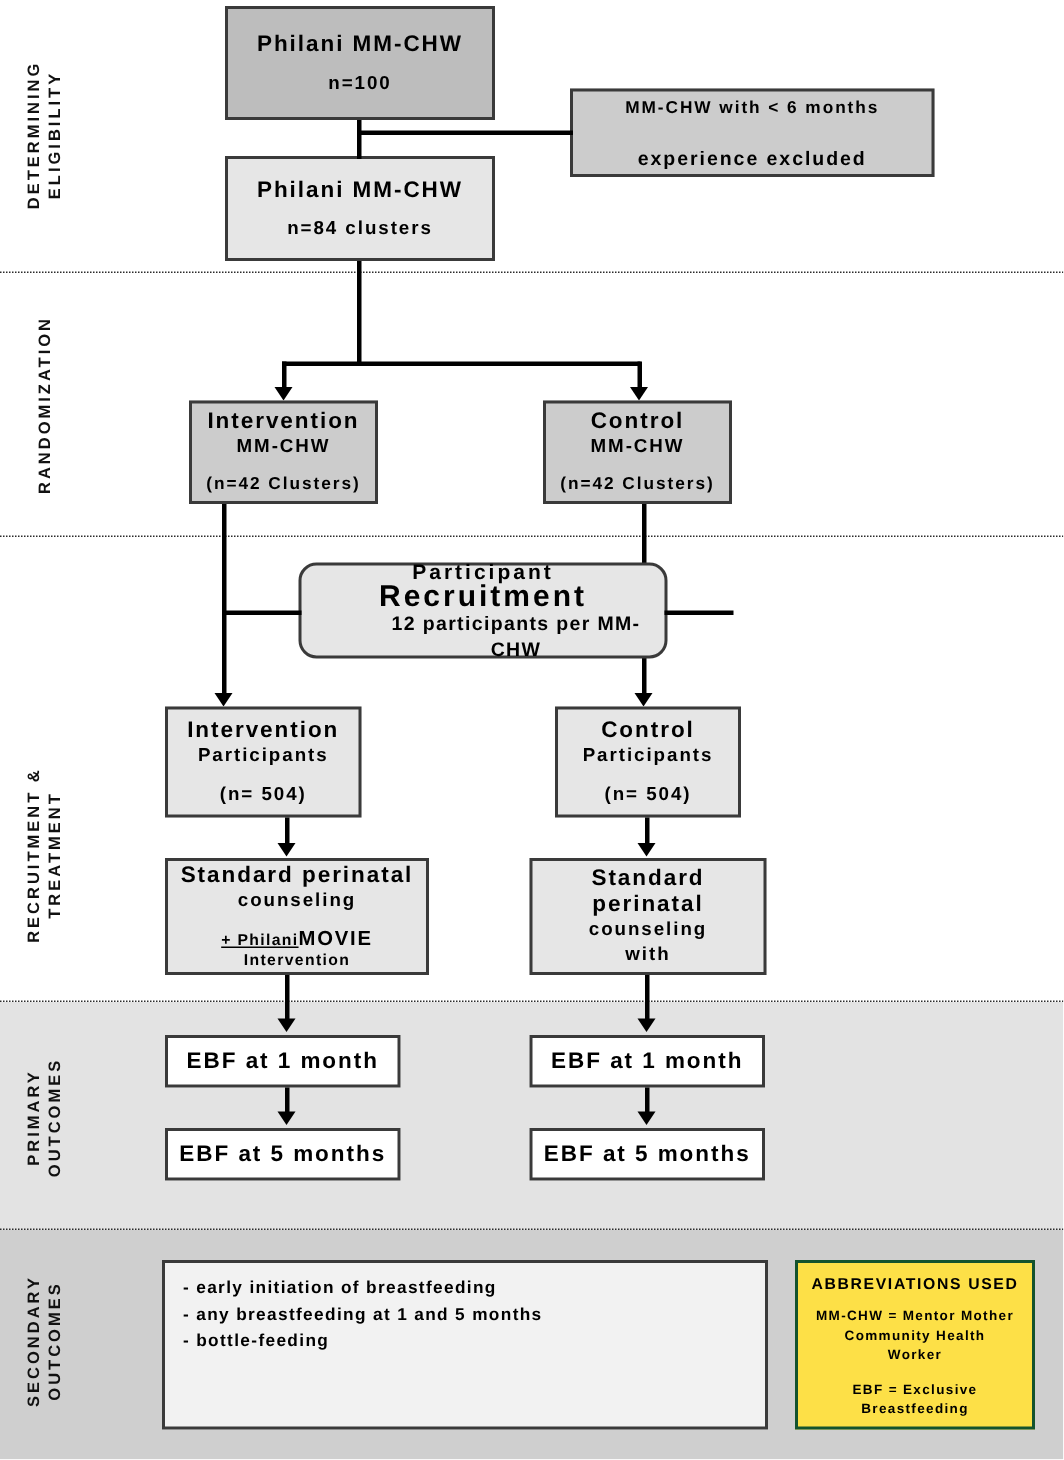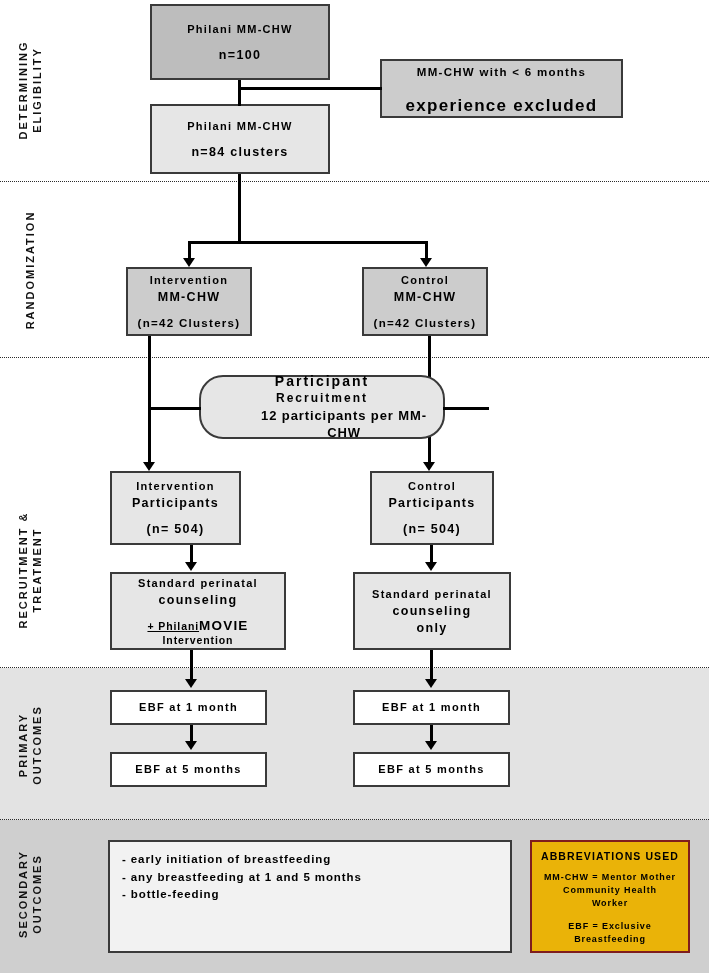--- a/index.html
+++ b/index.html
@@ -60,30 +60,30 @@
     box-sizing: border-box;
     border: 2px solid #3a3a3a;
     display: flex;
     flex-direction: column;
     align-items: center;
     justify-content: center;
     text-align: center;
     color: #000000;
     letter-spacing: 1.3px;
   }
-  .box .l1 { font-size: 11px; font-weight: bold; line-height: 17px; }
+  .box .l1 { font-size: 15px; font-weight: bold; line-height: 17px; }
   .box .l2 { font-size: 12.5px; font-weight: bold; line-height: 17px; }
   .box .l3 { font-size: 12.5px; font-weight: bold; line-height: 17px; }
   .gap-sm { height: 9px; }
 
   .fill-dark   { background: #bdbdbd; }
   .fill-mid    { background: #cccccc; }
   .fill-light  { background: #e6e6e6; }
   .fill-white  { background: #ffffff; }
-  .rounded     { border-radius: 24px; }
+  .rounded     { border-radius: 12px; }
 
   
   .vline {
     position: absolute;
     width: 3px;
     background: #000000;
   }
   .hline {
     position: absolute;
     height: 3px;
@@ -110,22 +110,22 @@
     font-weight: bold;
     letter-spacing: 0.9px;
     line-height: 17.5px;
     color: #000;
     white-space: pre-wrap;
   }
 
   .abbr-box {
     position: absolute;
     box-sizing: border-box;
-    border: 2px solid #7f1d1d;
-    background: #eab308;
+    border: 2px solid #14532d;
+    background: #fde047;
     text-align: center;
     padding-top: 8px;
   }
   .abbr-title {
     font-size: 10.5px;
     font-weight: bold;
     letter-spacing: 1.1px;
     color: #000;
   }
   .abbr-body {
@@ -166,21 +166,21 @@
 OUTCOMES</div>
 
   <div class="box fill-dark" style="left:150px; top:4px; width:180px; height:76px;">
     <div class="l1">Philani MM-CHW</div>
     <div class="gap-sm"></div>
     <div class="l2">n=100</div>
   </div>
 
   <div class="box fill-mid" style="left:380px; top:59px; width:243px; height:59px;">
     <div class="l1" style="font-size:11.5px;">MM-CHW with &lt; 6 months</div>
-    <div class="l2" style="font-size:17px;margin-top:16px;">experience excluded</div>
+    <div class="l2" style="font-size:13px;margin-top:16px;">experience excluded</div>
   </div>
 
   <div class="box fill-light" style="left:150px; top:104px; width:180px; height:70px;">
     <div class="l1">Philani  MM-CHW</div>
     <div class="gap-sm"></div>
     <div class="l2">n=84 clusters</div>
   </div>
 
   <div class="vline" style="left:238px; top:80px; height:26px;"></div>
 
@@ -211,21 +211,21 @@
   </div>
 
   <div class="vline" style="left:148px; top:336px; height:130px;"></div>
   <div class="arrow-down" style="left:143px; top:462px;"></div>
 
   <div class="vline" style="left:428px; top:336px; height:130px;"></div>
   <div class="arrow-down" style="left:423px; top:462px;"></div>
 
   <div class="box fill-light rounded" style="left:199px; top:375px; width:246px; height:64px;">
     <div class="l1" style="font-size:14px; letter-spacing:2px;">Participant</div>
-    <div class="l2" style="font-size:12px; letter-spacing:2px;">Recruitment</div>
+    <div class="l2" style="font-size:20px; letter-spacing:2px;">Recruitment</div>
     <div class="gap-sm"></div>
     <div class="l3" style="font-size:13px; letter-spacing:0.9px;margin-left:44px;">12 participants per MM-CHW</div>
   </div>
 
   <div class="hline" style="left:148px; top:407px; width:53px;"></div>
   <div class="hline" style="left:443px; top:407px; width:46px;"></div>
 
   <div class="box fill-light" style="left:110px; top:471px; width:131px; height:74px;">
     <div class="l1">Intervention</div>
     <div class="l2">Participants</div>
@@ -252,21 +252,21 @@
     <div style="display:flex; align-items:baseline; justify-content:center;">
       <span style="font-size:10.5px; font-weight:bold; letter-spacing:0.9px;text-decoration:underline;">+ Philani </span>
       <span style="font-size:13.5px; font-weight:bold; letter-spacing:1.2px;">MOVIE</span>
     </div>
     <div style="font-size:10.5px; font-weight:bold; letter-spacing:0.9px; line-height:15px;">Intervention</div>
   </div>
 
   <div class="box fill-light" style="left:353px; top:572px; width:158px; height:78px;">
     <div class="l1">Standard perinatal</div>
     <div class="l2">counseling</div>
-    <div class="l3">only</div>
+    <div class="l3">with</div>
   </div>
 
   <div class="vline" style="left:190px; top:650px; height:33px;"></div>
   <div class="arrow-down" style="left:185px; top:679px;"></div>
   <div class="vline" style="left:430px; top:650px; height:33px;"></div>
   <div class="arrow-down" style="left:425px; top:679px;"></div>
 
   <div class="box fill-white" style="left:110px; top:690px; width:157px; height:35px;">
     <div class="l1">EBF at 1 month</div>
   </div>

